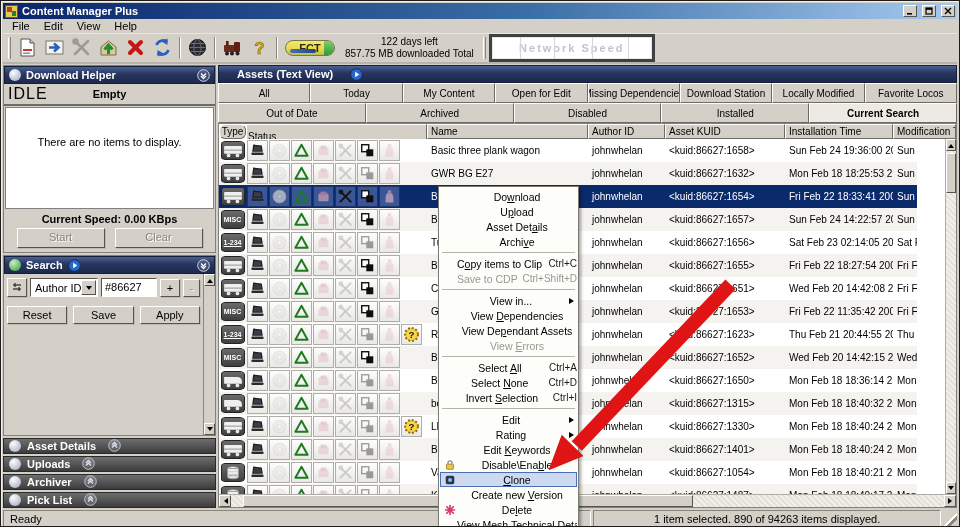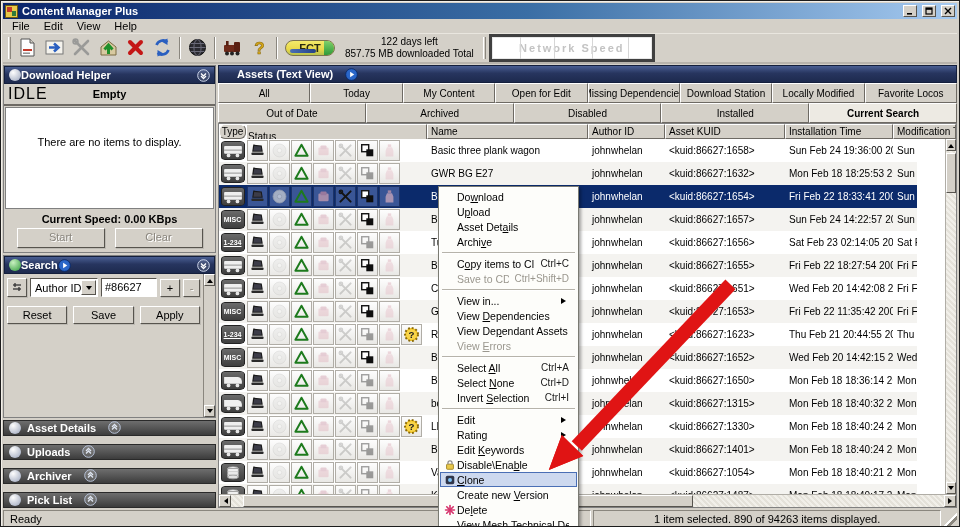--- a/index.html
+++ b/index.html
@@ -35,21 +35,21 @@
   .fct-text{font-size:10px;text-align:center;line-height:12px;margin:0 6px;white-space:nowrap;}
   .netbox{width:166px;height:28px;background:#fff;border:3px solid #404040;box-shadow:inset 0 0 0 1px #e8e8e8;
     position:relative;display:flex;align-items:center;justify-content:center;overflow:hidden;}
   .netbox .lbl{color:#c3c3c3;font-weight:bold;letter-spacing:2px;font-size:11px;white-space:nowrap;}
   .netbox i{position:absolute;top:0;bottom:0;width:1px;background:#d6d6d6;}
   
   .content{display:flex;gap:2px;height:443px;margin-top:1px;}
   .sidebar{width:213px;display:flex;flex-direction:column;gap:2px;}
   .main{flex:1;display:flex;flex-direction:column;min-width:0;}
   
-  .phead{height:18px;display:flex;align-items:center;padding:0 4px;
+  .phead{height:18px;display:flex;align-items:center;gap:5px;padding:0 4px;
     background:linear-gradient(180deg,#4a5f93 0%,#27355f 45%,#1d2a4e 100%);
     border:1px solid #141f3c;color:#fff;font-weight:bold;}
   .phead .plabel{white-space:nowrap;}
   .phead .spacer{flex:1;}
   .pcircle{width:12px;height:12px;border-radius:50%;background:radial-gradient(circle at 35% 30%,#fdfdfd,#9aa4bc);flex:0 0 12px;}
   .pcircle.green{background:radial-gradient(circle at 35% 30%,#c8f0c0,#2f9a3a);}
   .chev{width:13px;height:13px;flex:0 0 13px;}
   .play{width:13px;height:13px;flex:0 0 13px;}
   
   .dh{height:188px;display:flex;flex-direction:column;border:1px solid #808080;background:#d4d0c8;}
@@ -75,21 +75,21 @@
     border:1px solid;border-color:#fff #57544e #57544e #fff;display:flex;align-items:center;justify-content:center;}
   .tri-d{width:0;height:0;border:3px solid transparent;border-top:4px solid #000;margin-top:3px;}
   .inp{width:56px;height:19px;background:#fff;border:1px solid;border-color:#57544e #fff #fff #57544e;padding:2px 3px;}
   .srow2{display:flex;gap:6px;margin-top:9px;}
   .srow2 .btn{flex:1;}
   .sscroll{width:12px;background:#d4d0c8;border-left:1px solid #8a867e;display:flex;flex-direction:column;justify-content:space-between;}
   .sbtn{height:12px;background:#d4d0c8;border:1px solid;border-color:#fff #57544e #57544e #fff;
     display:flex;align-items:center;justify-content:center;}
   
   .cpanel{height:16px;display:flex;align-items:center;gap:6px;padding:0 5px;
-    background:linear-gradient(180deg,#6e6e6e,#3c3c3c);border:1px solid #2a2a2a;color:#fff;font-weight:bold;margin-top:8px;}
+    background:linear-gradient(180deg,#6e6e6e,#3c3c3c);border:1px solid #2a2a2a;color:#fff;font-weight:bold;margin-top:2px;}
   .cpanel:first-of-type{margin-top:0;}
   
   .ahead{height:18px;}
   .tabs{display:flex;height:20px;}
   .tab{flex:1;display:flex;align-items:center;justify-content:center;font-size:10px;white-space:nowrap;overflow:hidden;
     background:#d4d0c8;border:1px solid;border-color:#fff #6e6a64 #6e6a64 #fff;}
   .tab.active{font-weight:bold;background:#edeae3;}
   .tablewrap{flex:1;display:flex;flex-direction:column;border:1px solid #808080;min-height:0;background:#fff;position:relative;}
   .thead{display:flex;height:15px;flex:0 0 15px;}
   .th{background:#d4d0c8;border:1px solid;border-color:#fff #6e6a64 #6e6a64 #fff;
@@ -134,21 +134,21 @@
   .statusbar{height:19px;display:flex;gap:2px;align-items:stretch;margin-top:2px;}
   .scell{border:1px solid;border-color:#8a867e #fff #fff #8a867e;padding:2px 6px;white-space:nowrap;overflow:hidden;}
   .scell.left{flex:1.72;}
   .scell.right{flex:1;text-align:center;}
   .sgrip{width:14px;background:
     linear-gradient(135deg,transparent 0 50%,#fff 50% 60%,#8a867e 60% 70%,transparent 70%) ;}
   
   .cmenu{position:absolute;left:437px;top:185px;width:141px;z-index:50;
     background:#fdfdfa;border:1px solid #7a7a72;box-shadow:2px 2px 3px rgba(0,0,0,.35), inset 1px 1px 0 #fff;
     padding:2px 1px;font-size:10.5px;}
-  .mi{height:15px;display:flex;align-items:center;padding:0 8px 0 2px;position:relative;white-space:nowrap;}
+  .mi{height:15px;display:flex;align-items:center;padding:0 0 0 2px;position:relative;white-space:nowrap;text-align:center;}
   .mi .ico{width:15px;flex:0 0 15px;display:flex;align-items:center;justify-content:center;}
   .mi .ico svg{width:12px;height:12px;}
   .mi .lab{flex:1;overflow:hidden;}
   .mi .sc{color:#1a1a1a;margin-left:6px;font-size:10px;}
   .mi.disabled .lab,.mi.disabled .sc{color:#9a978e;}
   .mi.hl{background:#cdd9ef;outline:1px solid #4a6fb5;outline-offset:-1px;}
   .mi .sub{width:0;height:0;border:3.5px solid transparent;border-left:5px solid #000;margin-left:4px;}
   .msep{height:7px;display:flex;align-items:center;padding:0 2px;}
   .msep i{flex:1;height:0;border-top:1px solid #b6b3aa;border-bottom:1px solid #fff;}
   u{text-decoration:underline;}

